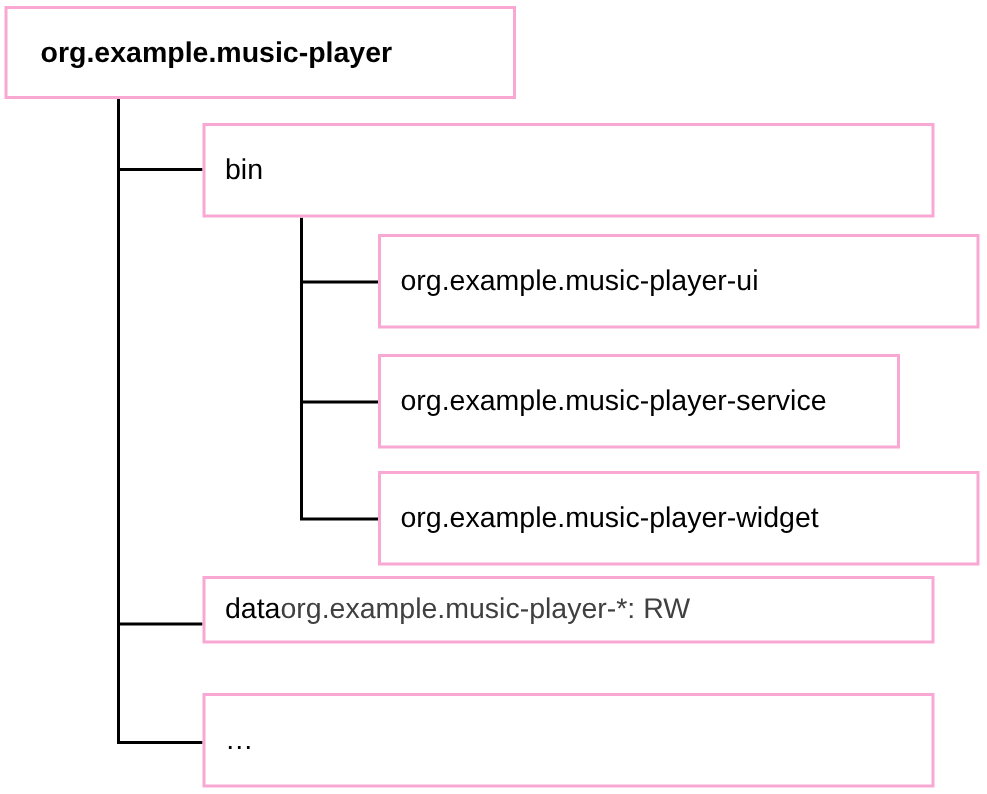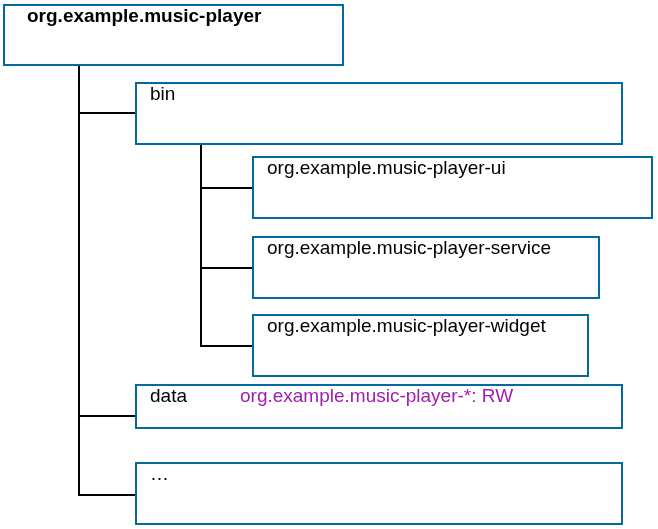--- a/index.html
+++ b/index.html
@@ -17,44 +17,44 @@
     width: 658px;
     height: 529px;
     background: #ffffff;
     overflow: hidden;
   }
 
   
   .node {
     position: absolute;
     box-sizing: border-box;
-    border: 2px solid #0369a1;
+    border: 2px solid #f9a8d4;
     background: #ffffff;
     display: flex;
+    align-items: center;
     z-index: 2;
   }
   .node .label {
     font-size: 19px;
     color: #000000;
     line-height: 1;
     white-space: nowrap;
   }
   .node.root .label {
     font-weight: bold;
     font-size: 19px;
   }
   .node .label.pad-left   { padding-left: 13px; }
   .node .label.pad-left-root { padding-left: 22px; }
   .node .label.ellipsis { padding-left: 13px; font-size: 19px; letter-spacing: 1px; }
 
   .perm {
     font-size: 19px;
-    color: #a21caf;
+    color: #404040;
     white-space: nowrap;
-    margin-left: 53px;
     line-height: 1;
   }
 
   
   .line {
     position: absolute;
     background: #000000;
     z-index: 1;
   }
   .line.v { width: 2px; }
@@ -90,21 +90,21 @@
   </div>
 
   <div class="node" style="left:252px; top:156px; width:401px; height:63px;">
     <span class="label pad-left">org.example.music-player-ui</span>
   </div>
 
   <div class="node" style="left:252px; top:236px; width:348px; height:63px;">
     <span class="label pad-left">org.example.music-player-service</span>
   </div>
 
-  <div class="node" style="left:252px; top:314px; width:337px; height:63px;">
+  <div class="node" style="left:252px; top:314px; width:401px; height:63px;">
     <span class="label pad-left">org.example.music-player-widget</span>
   </div>
 
   <div class="node" style="left:135px; top:384px; width:488px; height:45px;">
     <span class="label pad-left">data</span>
     <span class="perm">org.example.music-player-*:  RW</span>
   </div>
 
   <div class="node" style="left:135px; top:462px; width:488px; height:63px;">
     <span class="label ellipsis">…</span>

